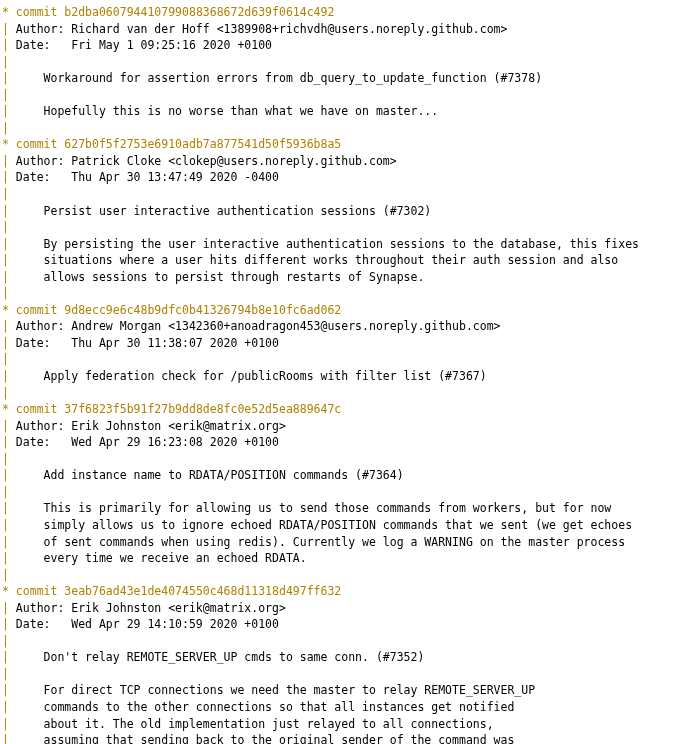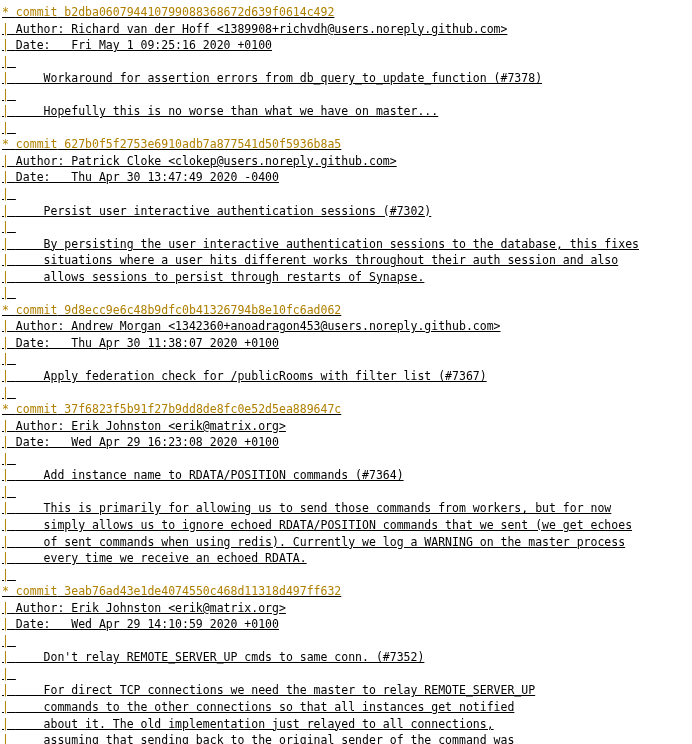--- a/index.html
+++ b/index.html
@@ -17,21 +17,20 @@
     color: #000000;
   }
   #log {
     padding: 4px 0 0 0;
     white-space: pre;
   }
   .line {
     height: 16.55px;
     white-space: pre;
     padding-left: 2px;
-    text-decoration: underline;
   }
   .graph {
     color: #b08000;
   }
   .commit-kw {
     color: #b08000;
   }
   .hash {
     color: #b08000;
   }

